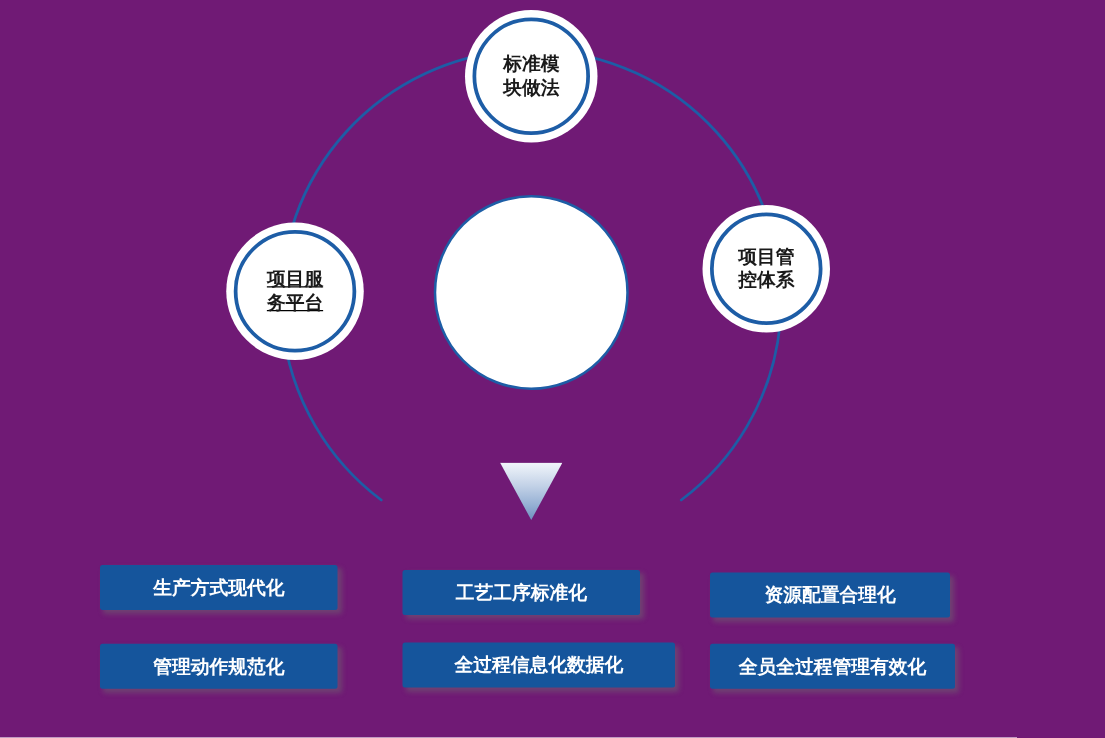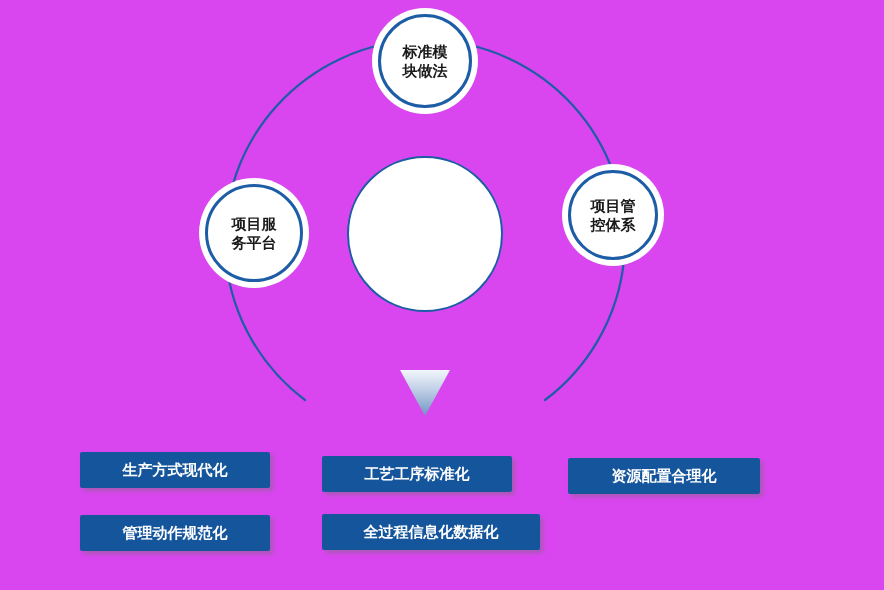--- a/index.html
+++ b/index.html
@@ -2,21 +2,21 @@
 <html><head>
 <meta charset="utf-8">
 <style>
   * { box-sizing: border-box; margin: 0; padding: 0; }
   html,body { background:#ffffff; }
   body { font-family: "Liberation Sans", "DejaVu Sans", sans-serif; }
   .canvas {
     position: relative;
     width: 884px;
     height: 590px;
-    background: #d946ef;
+    background: #701a75;
     overflow: hidden;
   }
   .arc-svg { position:absolute; left:0; top:0; width:884px; height:590px; z-index:1; }
 
   .sat-circle {
     position:absolute;
     background:#ffffff;
     border:3px solid #1d5da6;
     border-radius:50%;
     box-shadow: 0 0 0 6px #ffffff;
@@ -28,21 +28,21 @@
     text-align:center;
   }
   .sat-circle .line {
     font-size:15px;
     font-weight:bold;
     color:#1a1a1a;
     line-height:1.3;
     white-space:nowrap;
   }
   .sat-top   { left:378px; top:14px;  width:94px; height:94px; }
-  .sat-left  { left:205px; top:184px; width:98px; height:98px; }
+  .sat-left  { left:187px; top:184px; width:98px; height:98px;text-decoration:underline; }
   .sat-right { left:568px; top:170px; width:90px; height:90px; }
 
   .center-ring {
     position:absolute;
     left:347px; top:156px;
     width:156px; height:156px;
     border:2px solid #1d5da6;
     border-radius:50%;
     z-index:4;
     background:#ffffff;
@@ -125,14 +125,15 @@
 
   <div class="center-ring"></div>
 
   <div class="down-arrow"></div>
 
   <div class="result-box b1">生产方式现代化</div>
   <div class="result-box b2">工艺工序标准化</div>
   <div class="result-box b3">资源配置合理化</div>
   <div class="result-box b4">管理动作规范化</div>
   <div class="result-box b5">全过程信息化数据化</div>
+  <div class="result-box b6">全员全过程管理有效化</div>
 
 </div>
 
 </body></html>

